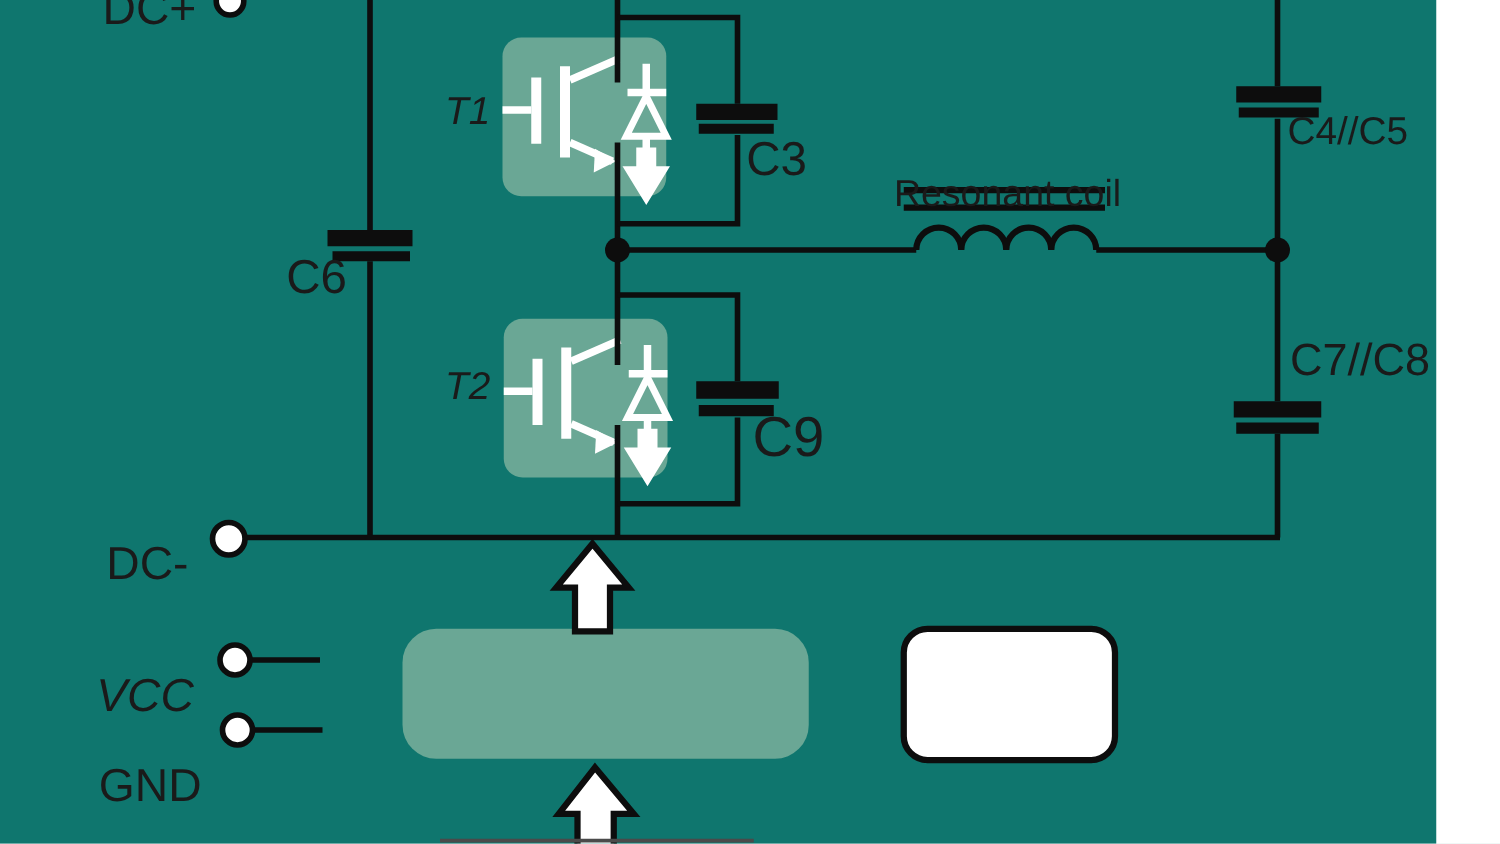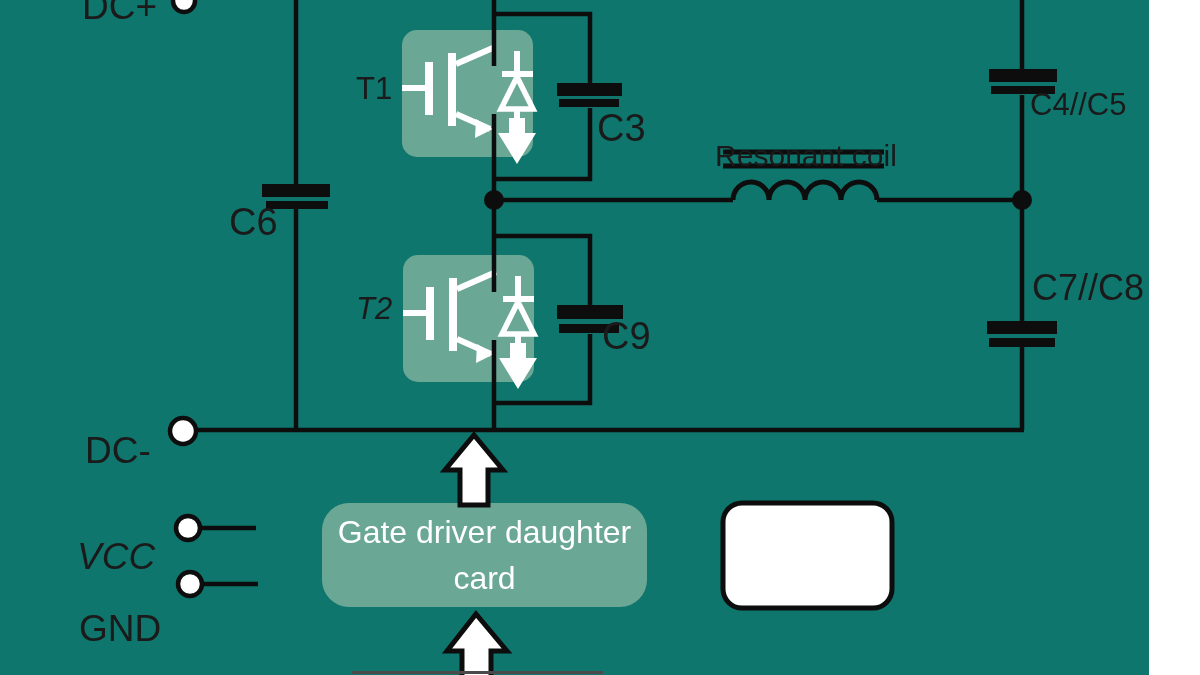--- a/index.html
+++ b/index.html
@@ -24,25 +24,25 @@
   .block-arrow{fill:#ffffff;stroke:var(--wire);stroke-width:5;stroke-linejoin:miter;}
   .sym-stroke{stroke:var(--symbol-white);fill:none;}
   .sym-fill{fill:var(--symbol-white);}
   .gray-edge{fill:#4a4a4a;}
 
   .label{position:absolute;color:var(--text);white-space:nowrap;line-height:1;}
   .lbl-dcplus{left:82px;top:-12px;font-size:37px;}
   .lbl-dcminus{left:85px;top:432px;font-size:37px;}
   .lbl-vcc{left:77px;top:538px;font-size:37px;font-style:italic;}
   .lbl-gnd{left:79px;top:610px;font-size:37px;}
-  .lbl-t1{left:356px;top:73px;font-size:31px;}
+  .lbl-t1{left:356px;top:73px;font-size:31px;font-style:italic;}
   .lbl-t2{left:356px;top:293px;font-size:31px;font-style:italic;}
   .lbl-c3{left:597px;top:109px;font-size:38px;}
   .lbl-c6{left:229px;top:203px;font-size:38px;}
-  .lbl-c9{left:602px;top:317px;font-size:38px;}
+  .lbl-c9{left:602px;top:327px;font-size:45px;}
   .lbl-c45{left:1030px;top:89px;font-size:31px;}
   .lbl-c78{left:1032px;top:270px;font-size:36px;}
   .lbl-coil{left:698px;top:105px;width:216px;text-align:center;font-size:30px;margin-top:36px;}
   .lbl-card{
     left:322px;top:503px;width:325px;height:104px;
     display:flex;align-items:center;justify-content:center;text-align:center;
     color:#ffffff;font-size:32px;line-height:1.45;white-space:normal;
   }
   .lbl-fan{
     left:723px;top:503px;width:169px;height:105px;
@@ -162,14 +162,13 @@
   <div class="label lbl-t2">T2</div>
 
   <div class="label lbl-c3">C3</div>
   <div class="label lbl-c6">C6</div>
   <div class="label lbl-c9">C9</div>
   <div class="label lbl-c45">C4//C5</div>
   <div class="label lbl-c78">C7//C8</div>
 
   <div class="label lbl-coil">Resonant coil</div>
 
-  <div class="label lbl-card">Gate driver daughter card</div>
 </div>
 
 </body></html>

